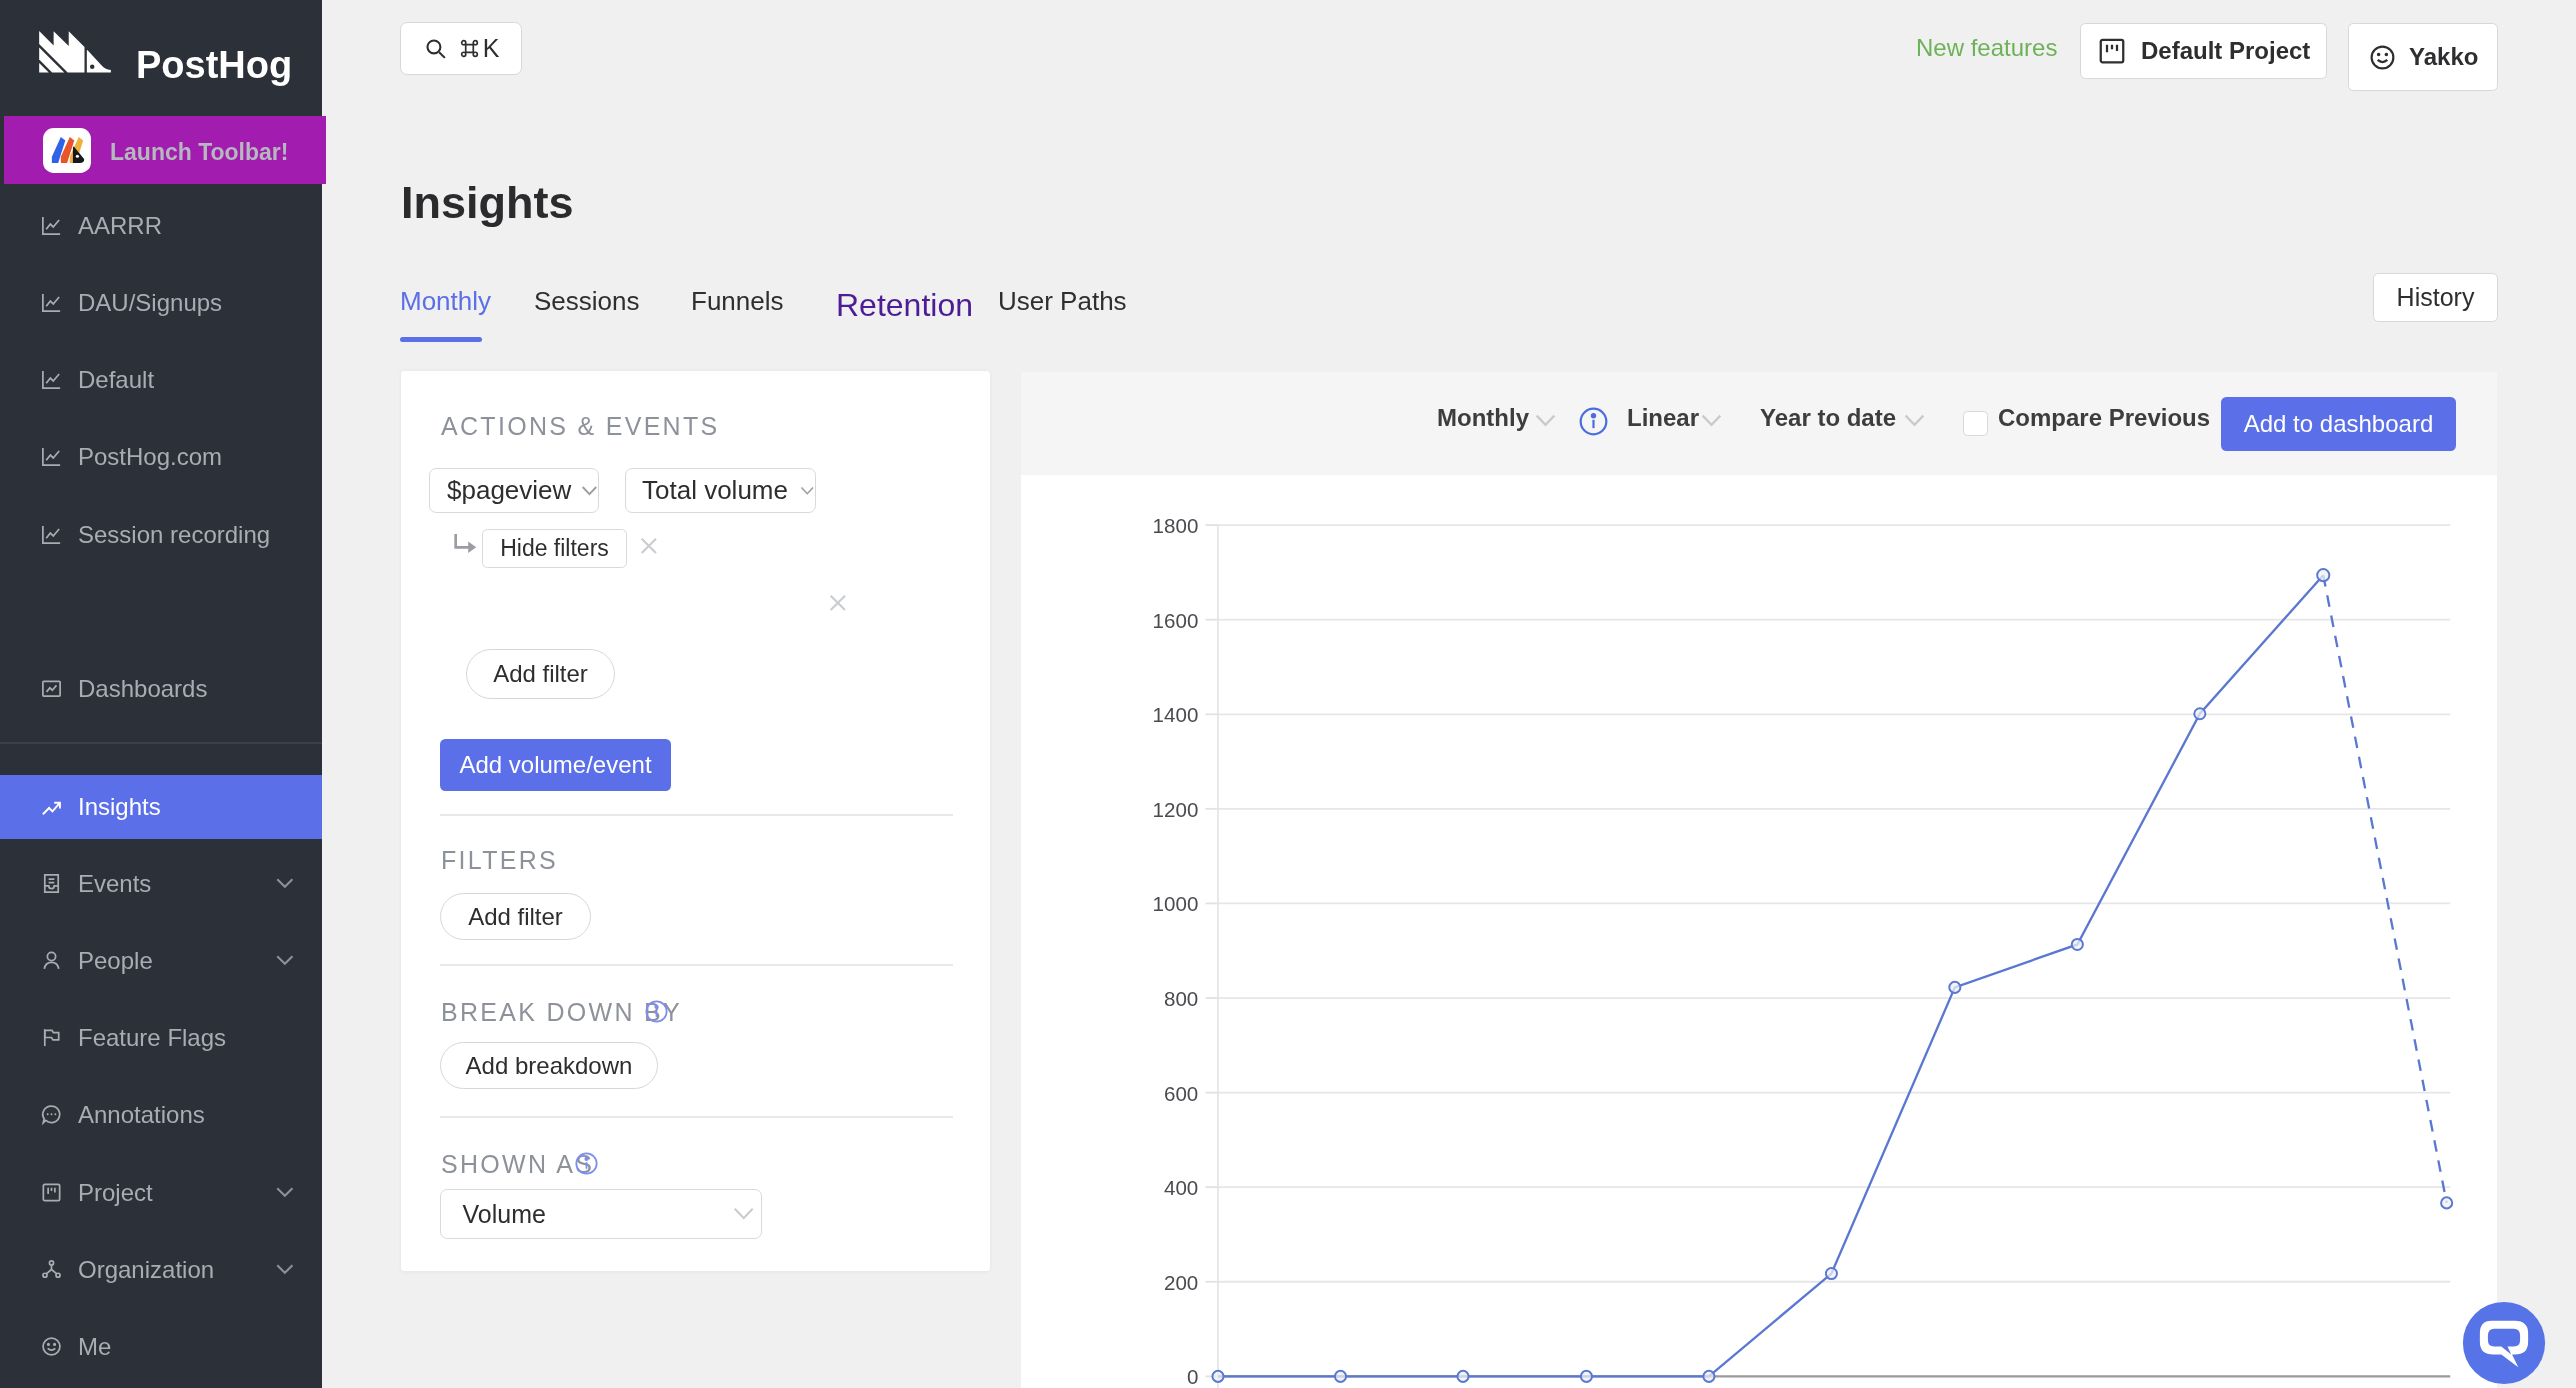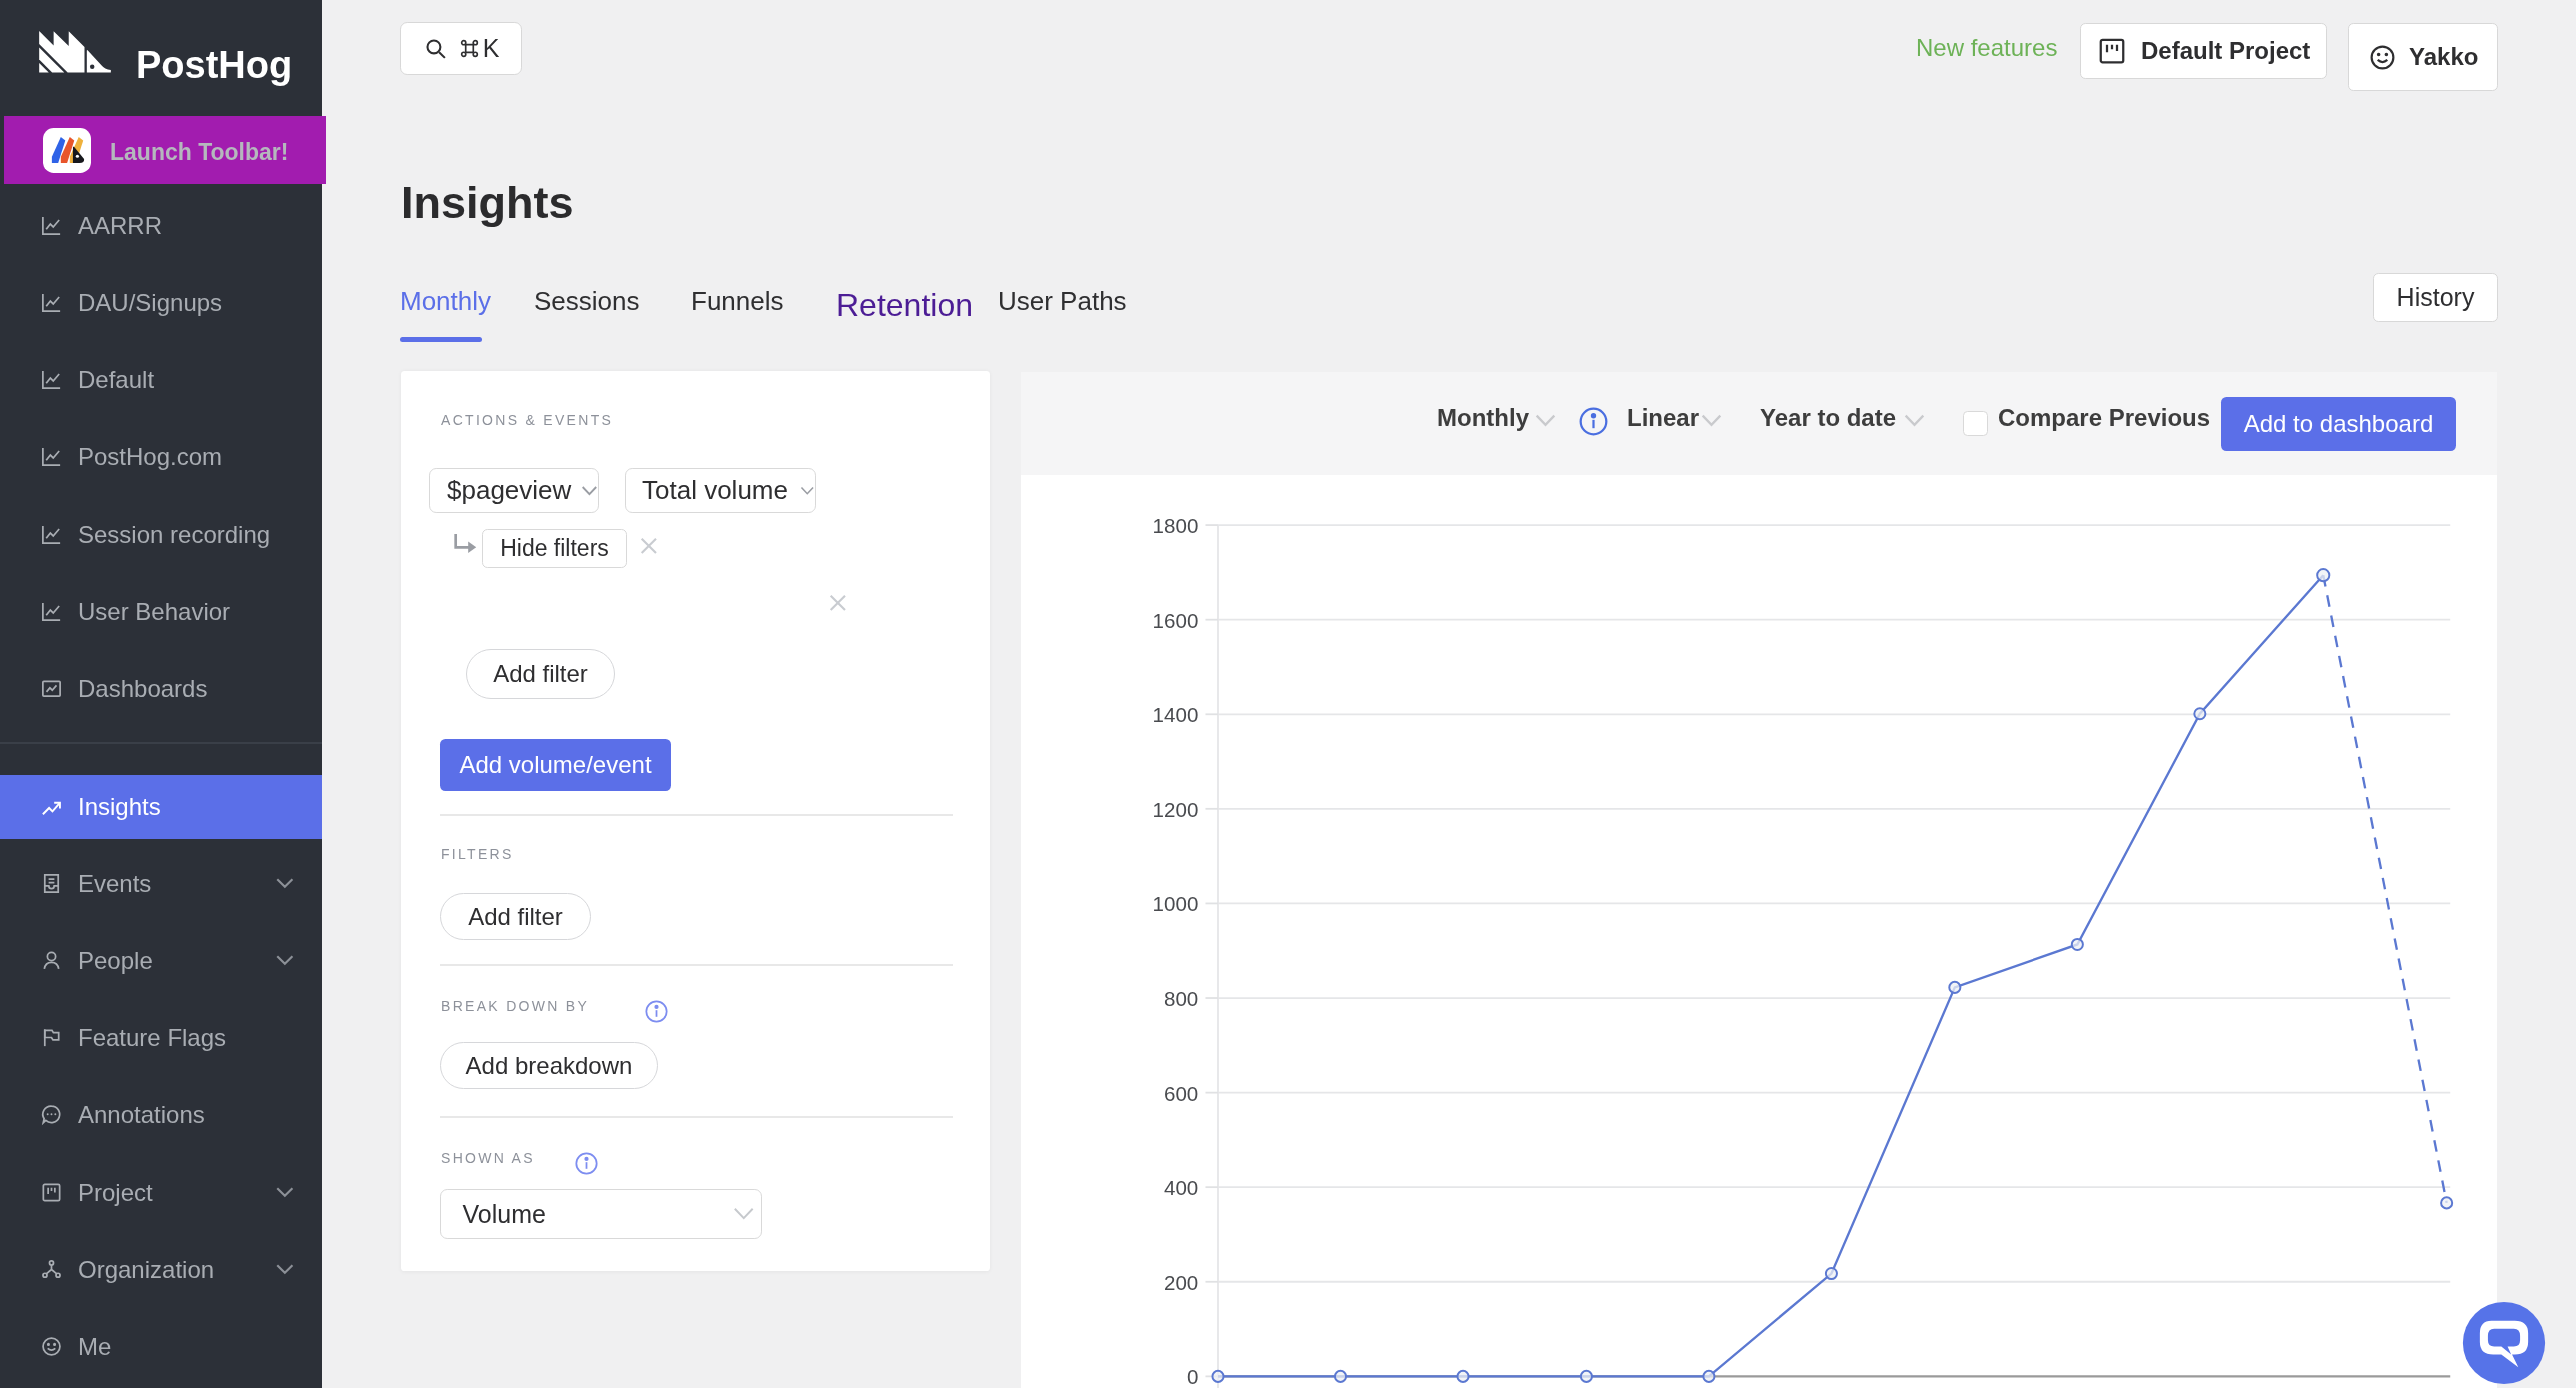--- a/index.html
+++ b/index.html
@@ -7,21 +7,21 @@
 .flex{display:flex;align-items:center;white-space:nowrap}
 
 #side{position:absolute;left:0;top:0;width:322px;height:1388px;background:#2c3038}
 .mi{position:absolute;left:0;width:322px;height:63px;display:flex;align-items:center;color:#a9adb3;font-size:24px;white-space:nowrap}
 .mi svg{position:absolute;left:40px}
 .mi .lbl{position:absolute;left:78px}
 .mi .chev{position:absolute;left:275px}
 
 .btn-white{position:absolute;background:#fff;border:1.8px solid #d8d8d8;border-radius:5.4px;display:flex;align-items:center;justify-content:center;color:#2e2e30;white-space:nowrap}
 .blue{background:#5b6fe8;color:#fff}
-.lbl-up{position:absolute;font-size:14px;letter-spacing:2.3px;color:#8d919a;white-space:nowrap}
+.lbl-up{position:absolute;font-size:25px;letter-spacing:2.3px;color:#8d919a;white-space:nowrap}
 .selbox{position:absolute;background:#fff;border:1.8px solid #d9d9d9;border-radius:7.2px;display:flex;align-items:center;color:#2e2e30;font-size:26px;white-space:nowrap}
 .pill{position:absolute;background:#fff;border:1.8px solid #d6d7da;border-radius:27px;display:flex;align-items:center;justify-content:center;color:#2e2e30;font-size:24px;white-space:nowrap}
 .divl{position:absolute;height:1.8px;background:#e8e8e8;width:513px;left:440px}
 .ctl{position:absolute;font-size:24px;font-weight:700;color:#3d3d3d;white-space:nowrap}
 </style></head>
 <body>
 
 <div id="side">
   <svg class="abs" style="left:39px;top:31px" width="72" height="43" viewBox="0 0 80 48">
     <g fill="#fff">
@@ -73,27 +73,20 @@
         <path d="M6.5 16 L10.8 10.5 L13.8 13.5 L20 6.2"></path>
       </svg>
     <span class="lbl">PostHog.com</span>
   </div>
   <div class="mi" style="top:503px">
     <svg width="23" height="23" viewBox="0 0 24 24" fill="none" stroke="#a9adb3" stroke-width="1.8">
         <path d="M3 3 V21 H21"></path>
         <path d="M6.5 16 L10.8 10.5 L13.8 13.5 L20 6.2"></path>
       </svg>
     <span class="lbl">Session recording</span>
-  </div>
-  <div class="mi" style="top:580px">
-    <svg width="23" height="23" viewBox="0 0 24 24" fill="none" stroke="#a9adb3" stroke-width="1.8">
-        <path d="M3 3 V21 H21"></path>
-        <path d="M6.5 16 L10.8 10.5 L13.8 13.5 L20 6.2"></path>
-      </svg>
-    <span class="lbl">User Behavior</span>
   </div>
   <div class="mi" style="top:657px">
     <svg width="23" height="23" viewBox="0 0 24 24" fill="none" stroke="#a9adb3" stroke-width="1.8">
         <rect x="3" y="4.5" width="18" height="15.5" rx="1"></rect>
         <path d="M6.8 15.5 L10.3 11.3 L12.8 13.8 L17.2 8.7"></path>
       </svg>
     <span class="lbl">Dashboards</span>
   </div>
   <div class="abs" style="left:0;top:742px;width:322px;height:1.8px;background:#3a3f48"></div>
   <div class="mi" style="top:775px;height:64px;background:#5b6fe8;color:#fff">

